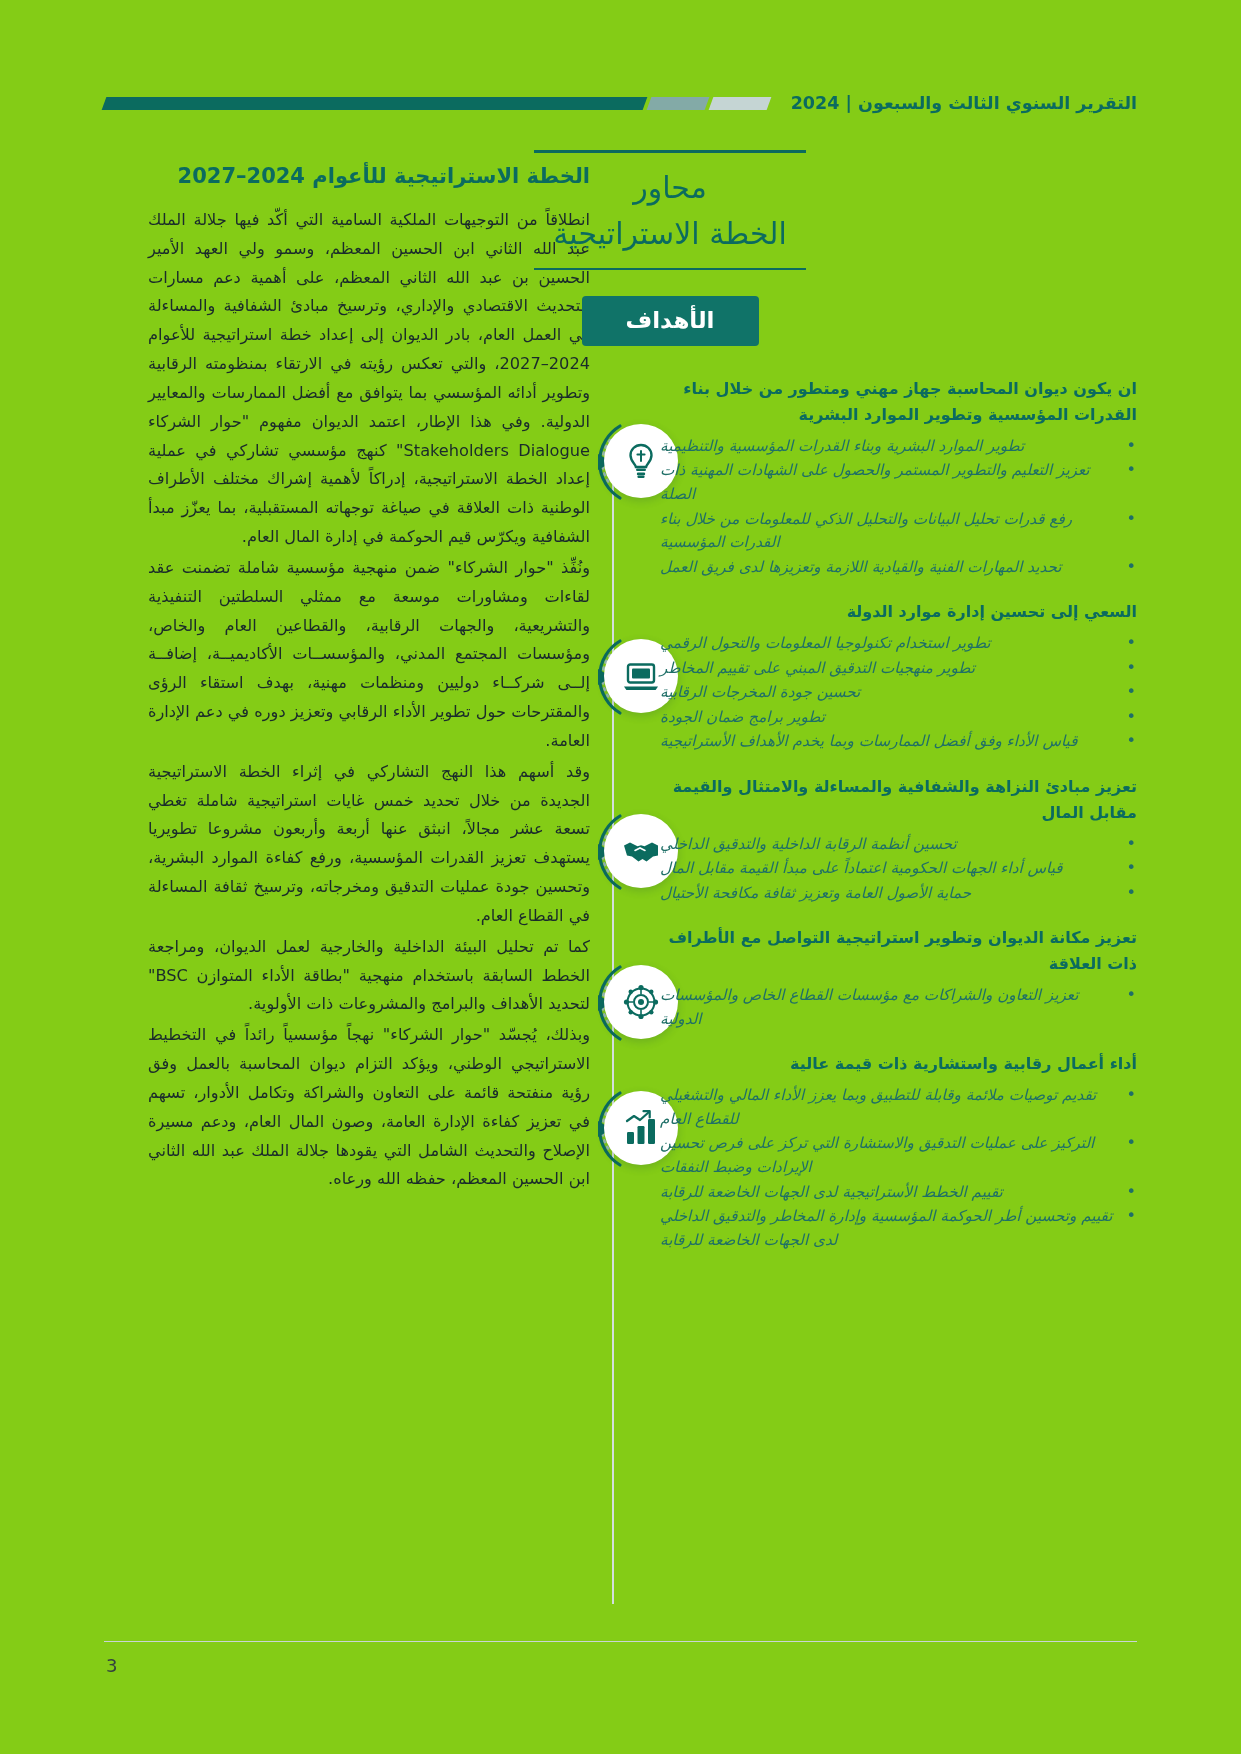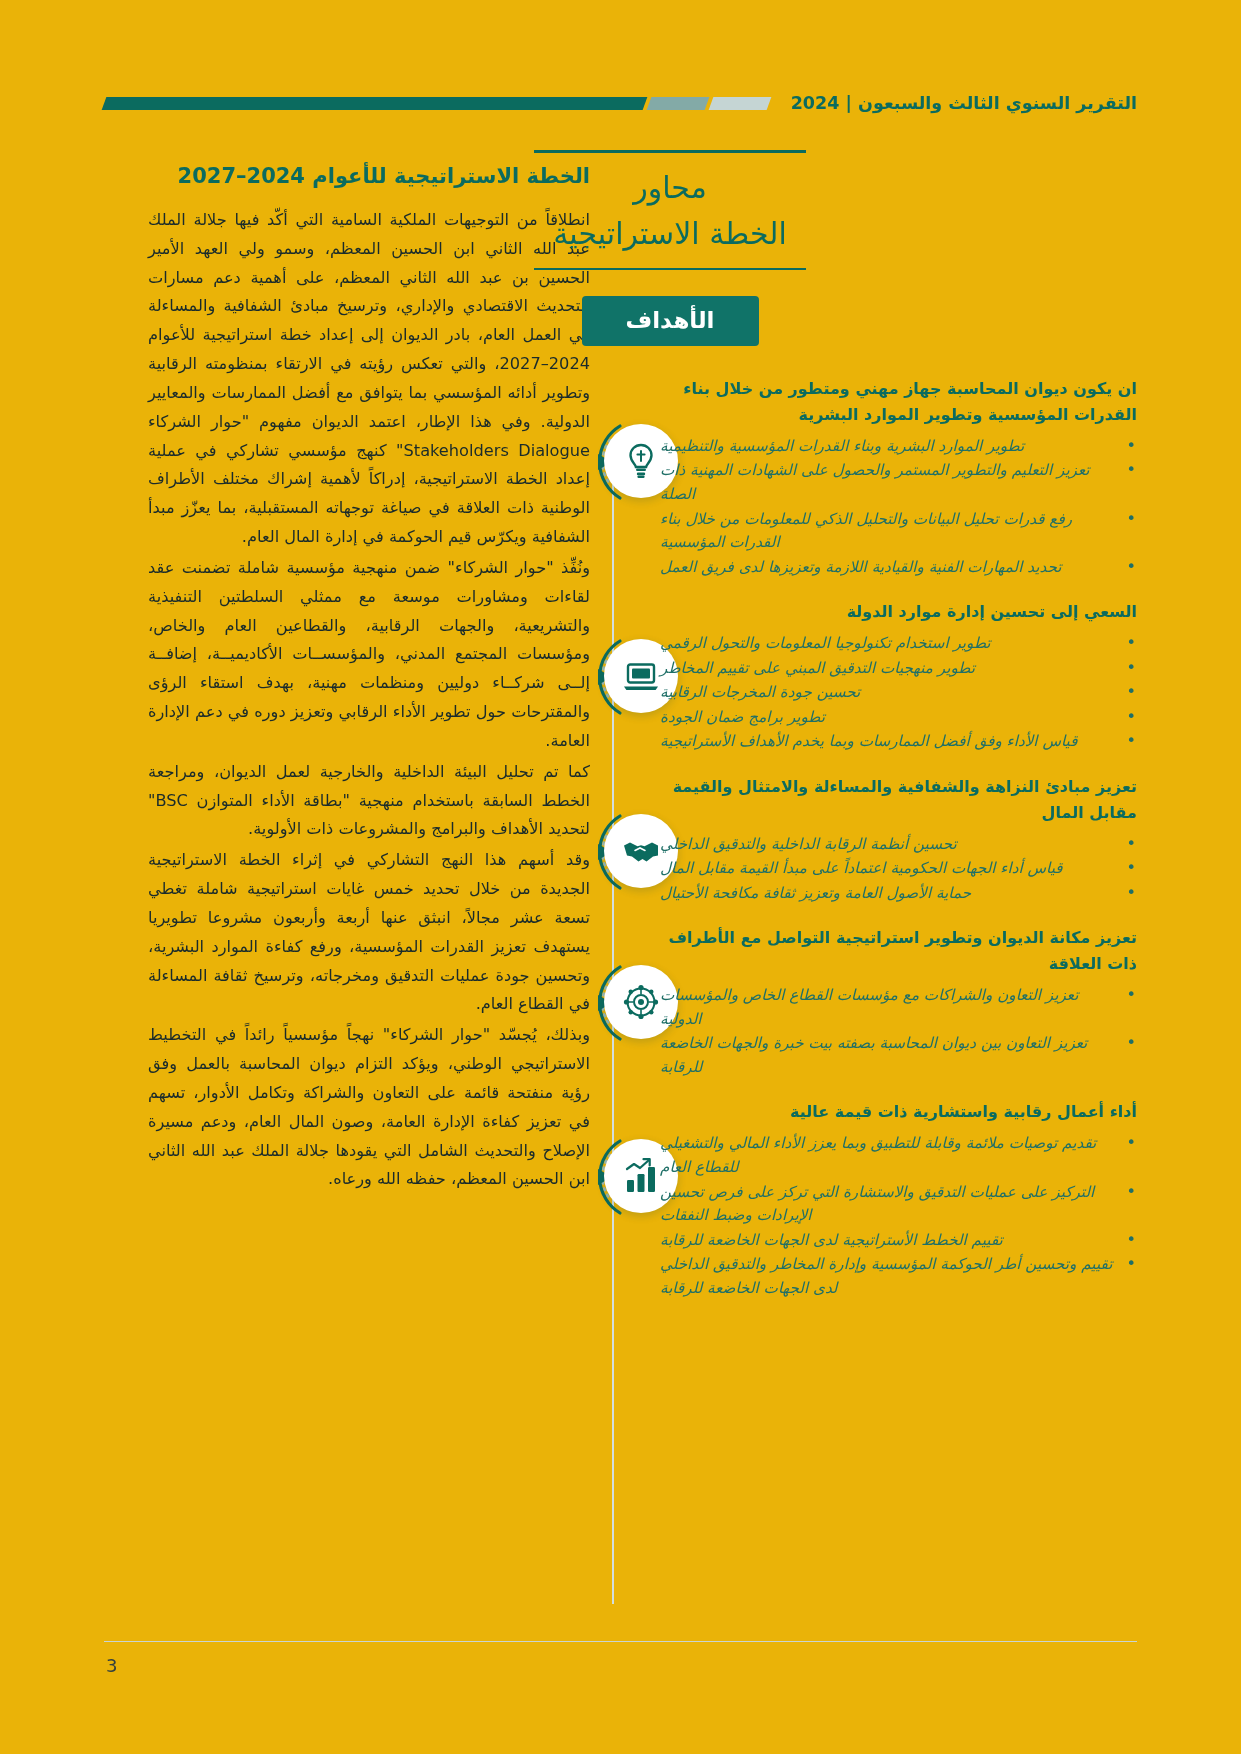--- a/index.html
+++ b/index.html
@@ -8,21 +8,21 @@
     width: 1241px;
     height: 1754px;
     background: #eff3f3;
     font-family: "DejaVu Sans", "Liberation Sans", sans-serif;
   }
 
   .page {
     position: relative;
     width: 1241px;
     height: 1754px;
-    background: #eab308;
+    background: #84cc16;
     overflow: hidden;
   }
 
   
   .header {
     position: absolute;
     top: 86px;
     right: 104px;
     left: 104px;
     height: 34px;
@@ -384,21 +384,20 @@
                       <circle cx="9.7" cy="9.7" r="2.2"></circle>
                     </g>
                     <path d="M20 8v4M20 28v4M8 20h4M28 20h4" stroke="#0b6b5f" stroke-width="1.6"></path>
                   </svg>
                 </span>
               </div>
             </div>
             <div class="goal-title">تعزيز مكانة الديوان وتطوير  استراتيجية التواصل مع الأطراف ذات العلاقة</div>
             <ul>
               <li>تعزيز التعاون والشراكات مع مؤسسات القطاع الخاص والمؤسسات الدولية</li>
-              <li>تعزيز التعاون بين ديوان المحاسبة بصفته بيت خبرة والجهات الخاضعة للرقابة</li>
             </ul>
           </div>
           <div class="goal">
             <div class="node" style="top: 30px;">
               <svg class="arcs" viewBox="0 0 96 96">
                 <path d="M30 12 A42 42 0 0 0 30 84" fill="none" stroke="#0b6b5f" stroke-width="3.2" stroke-linecap="round"></path>
                 <path d="M20 26 A36 36 0 0 0 20 70" fill="none" stroke="#9ab9b6" stroke-width="2.4" stroke-linecap="round" stroke-dasharray="2 5"></path>
                 <path d="M8 40 L22 48 L8 56 Z" fill="#0b6b5f"></path>
               </svg>
               <div class="disc">
@@ -422,22 +421,22 @@
             </ul>
           </div>
         </div>
     </div>
 
     <div class="col-right">
       <div class="article-title">الخطة الاستراتيجية للأعوام 2024–2027</div>
       <div class="article" id="article-body">
           <p>انطلاقاً من التوجيهات الملكية السامية التي أكّد فيها جلالة الملك عبد الله الثاني ابن الحسين المعظم، وسمو ولي العهد الأمير الحسين بن عبد الله الثاني المعظم، على أهمية دعم مسارات التحديث الاقتصادي والإداري، وترسيخ مبادئ الشفافية والمساءلة في العمل العام، بادر الديوان إلى إعداد خطة استراتيجية للأعوام 2024–2027، والتي تعكس رؤيته في الارتقاء بمنظومته الرقابية وتطوير أدائه المؤسسي بما يتوافق مع أفضل الممارسات والمعايير الدولية. وفي هذا الإطار، اعتمد الديوان مفهوم "حوار الشركاء Stakeholders Dialogue" كنهج مؤسسي تشاركي في عملية إعداد الخطة الاستراتيجية، إدراكاً لأهمية إشراك مختلف الأطراف الوطنية ذات العلاقة في صياغة توجهاته المستقبلية، بما يعزّز مبدأ الشفافية ويكرّس قيم الحوكمة في إدارة المال العام.</p>
           <p>ونُفِّذ "حوار الشركاء" ضمن منهجية مؤسسية شاملة تضمنت عقد لقاءات ومشاورات موسعة مع ممثلي السلطتين التنفيذية والتشريعية، والجهات الرقابية، والقطاعين العام والخاص، ومؤسسات المجتمع المدني، والمؤسســات الأكاديميــة، إضافــة إلــى شركــاء دوليين ومنظمات مهنية، بهدف استقاء الرؤى والمقترحات حول تطوير الأداء الرقابي وتعزيز دوره في دعم الإدارة العامة.</p>
+          <p>وقد أسهم هذا النهج التشاركي في إثراء الخطة الاستراتيجية الجديدة من خلال تحديد خمس غايات استراتيجية شاملة تغطي تسعة عشر مجالاً، انبثق عنها أربعة وأربعون مشروعا تطويريا يستهدف تعزيز القدرات المؤسسية، ورفع كفاءة الموارد البشرية، وتحسين جودة عمليات التدقيق ومخرجاته، وترسيخ ثقافة المساءلة في القطاع العام.</p>
           <p>كما تم تحليل البيئة الداخلية والخارجية لعمل الديوان، ومراجعة الخطط السابقة باستخدام منهجية "بطاقة الأداء المتوازن BSC" لتحديد الأهداف والبرامج والمشروعات ذات الأولوية.</p>
-          <p>وقد أسهم هذا النهج التشاركي في إثراء الخطة الاستراتيجية الجديدة من خلال تحديد خمس غايات استراتيجية شاملة تغطي تسعة عشر مجالاً، انبثق عنها أربعة وأربعون مشروعا تطويريا يستهدف تعزيز القدرات المؤسسية، ورفع كفاءة الموارد البشرية، وتحسين جودة عمليات التدقيق ومخرجاته، وترسيخ ثقافة المساءلة في القطاع العام.</p>
           <p>وبذلك، يُجسّد "حوار الشركاء" نهجاً مؤسسياً رائداً في التخطيط الاستراتيجي الوطني، ويؤكد التزام ديوان المحاسبة بالعمل وفق رؤية منفتحة قائمة على التعاون والشراكة وتكامل الأدوار، تسهم في تعزيز كفاءة الإدارة العامة، وصون المال العام، ودعم مسيرة الإصلاح والتحديث الشامل التي يقودها جلالة الملك عبد الله الثاني ابن الحسين المعظم، حفظه الله ورعاه.</p>
         </div>
     </div>
 
   </div>
 
   <div class="footer-rule"></div>
   <div class="page-no">3</div>
 
 </div>

